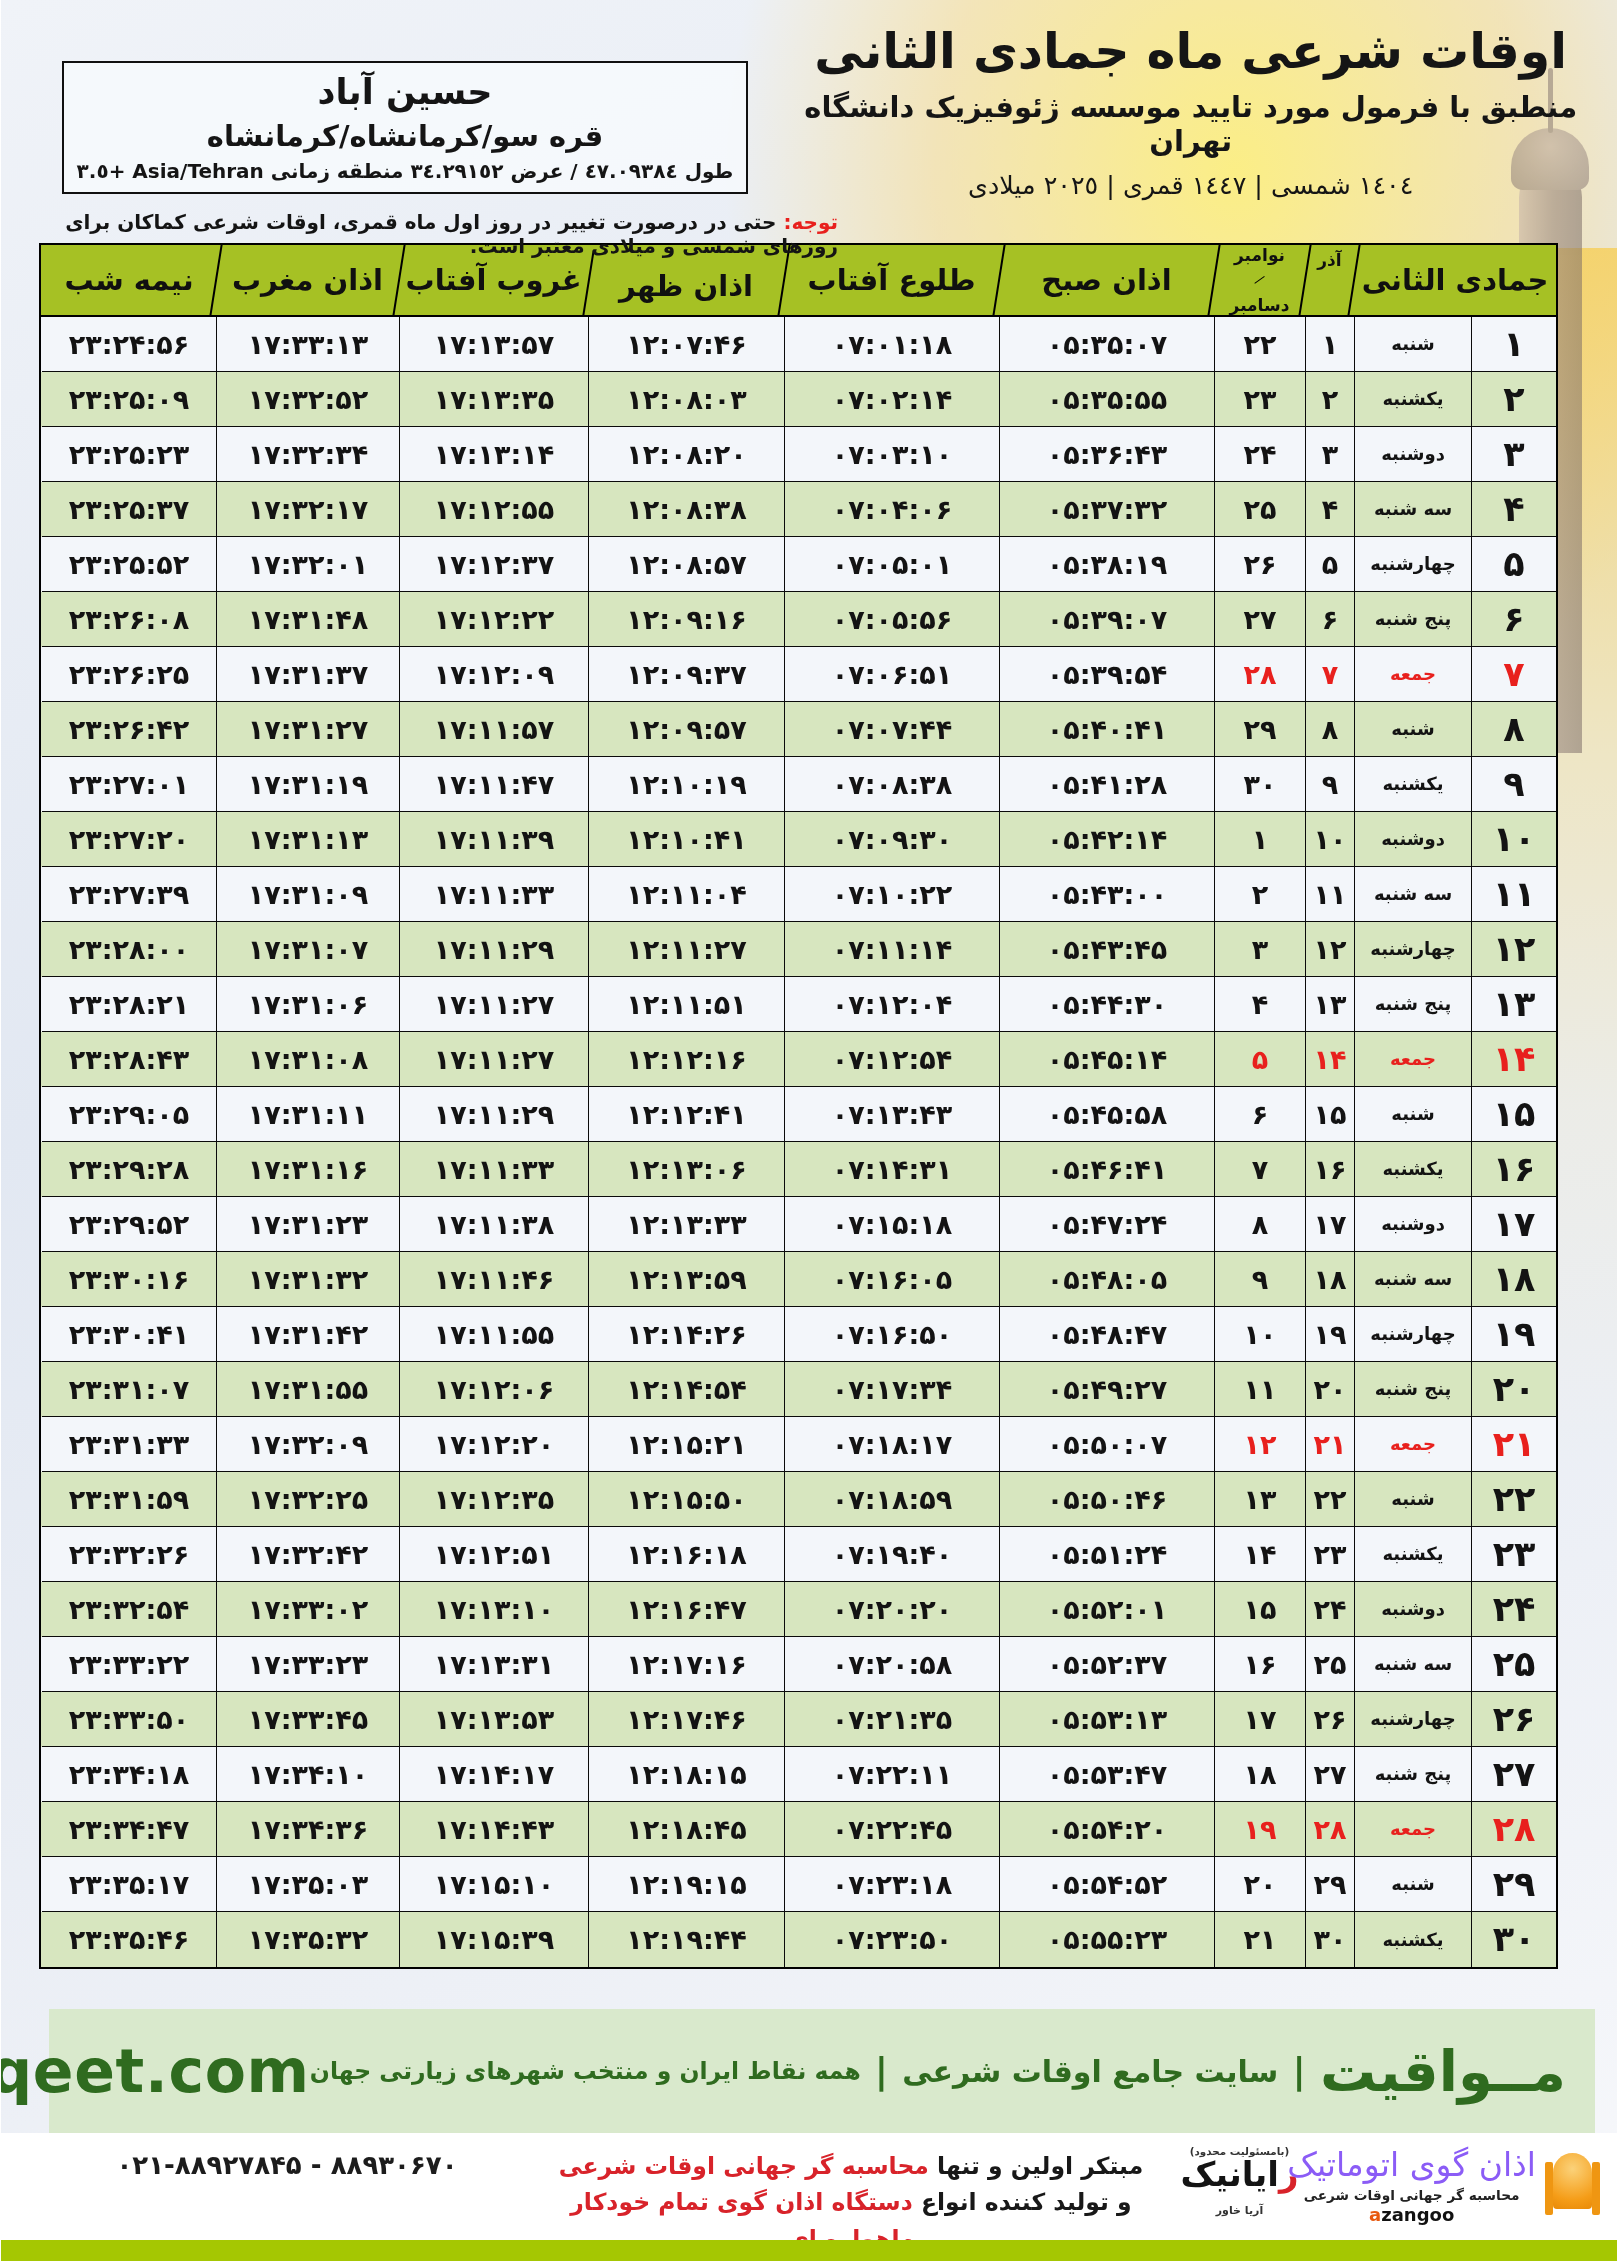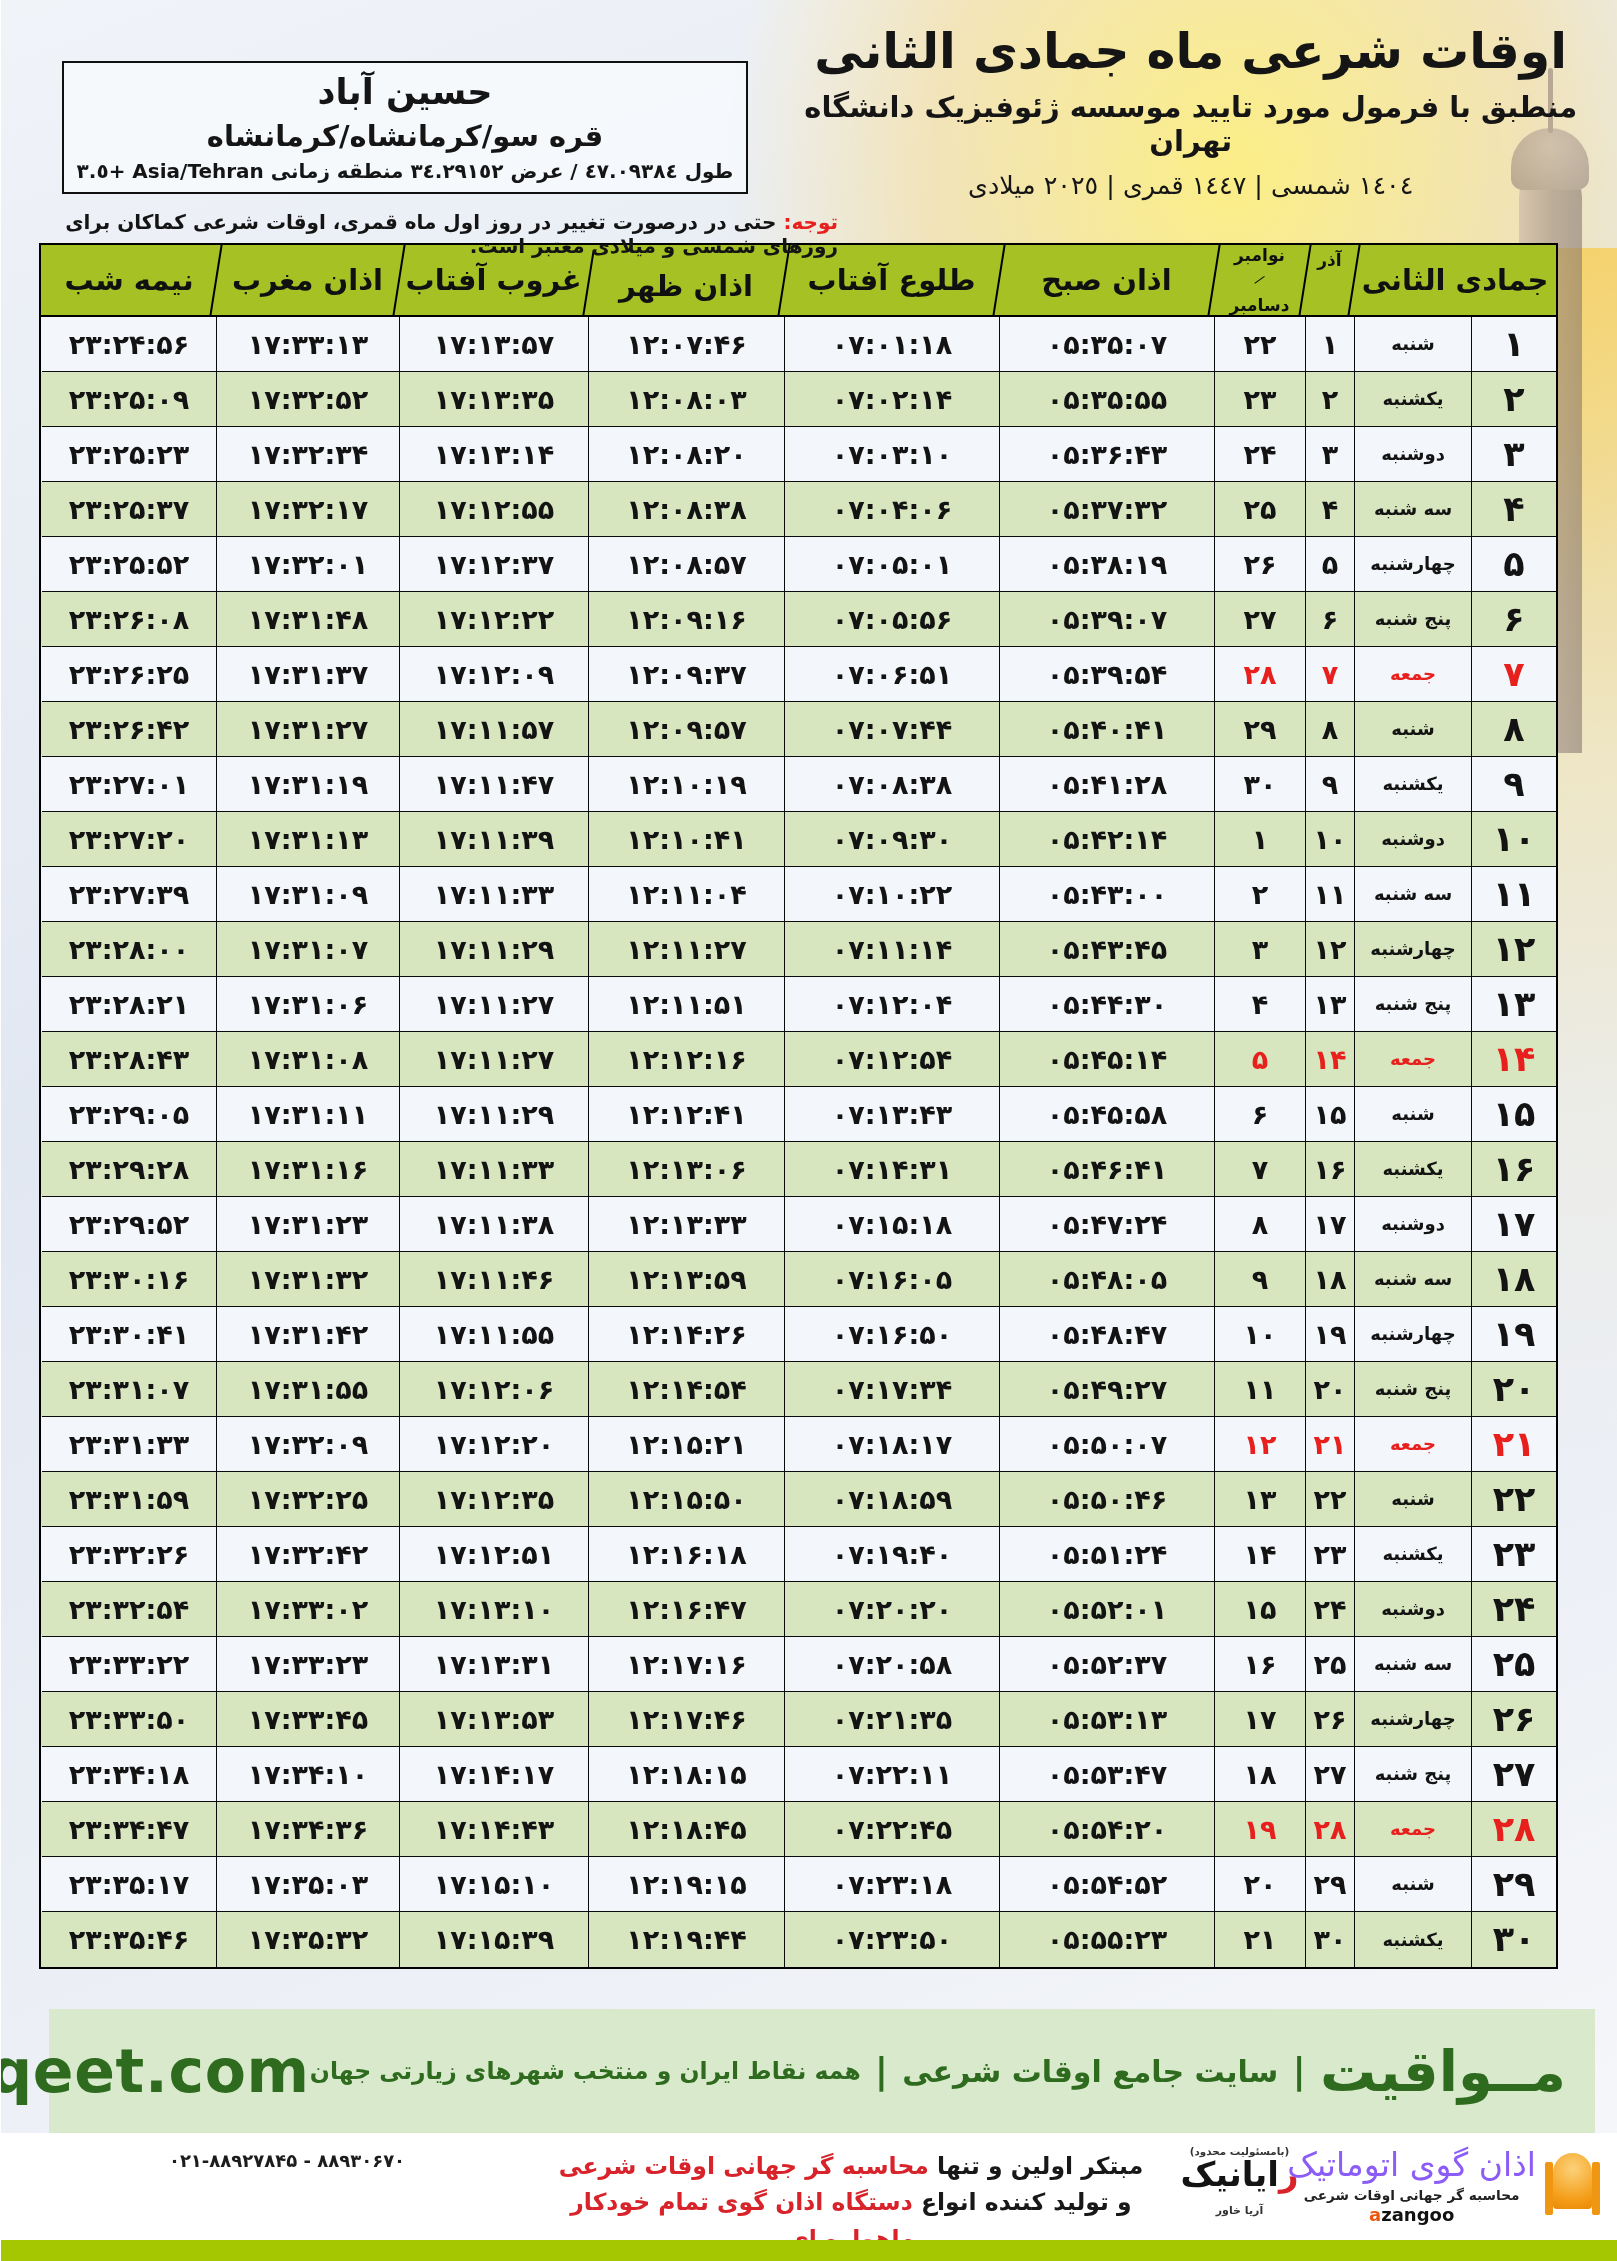--- a/index.html
+++ b/index.html
@@ -115,21 +115,21 @@
   .band-brand{font-size:56px;font-weight:bold;}
   .band-sep{font-size:35px;font-weight:bold;margin:0 14.4px;}
   .band-tag1{font-size:30px;font-weight:bold;}
   .band-tag2{font-size:23.5px;font-weight:bold;}
   .band-site{font-size:60px;font-weight:bold;margin:0 auto;direction:ltr;letter-spacing:0.7px;}
   
   .footer-white{position:absolute;left:0;top:2133px;width:100%;height:107px;background:#ffffff;z-index:1;}
   .phone-block{
     position:absolute;left:52px;top:2150px;width:470px;text-align:center;z-index:3;color:#1c1c1c;
   }
-  .phone-num{font-size:18px;font-weight:bold;direction:ltr;}
+  .phone-num{font-size:26px;font-weight:bold;direction:ltr;}
   .site-url{font-size:37px;font-weight:bold;font-family:"DejaVu Serif",serif;direction:ltr;margin-top:1.3px;}
   .mid-block{
     position:absolute;right:457px;width:620px;top:2148px;text-align:center;z-index:3;
     font-size:23.5px;font-weight:bold;line-height:1.55;direction:rtl;color:#181818;
   }
   .red-em{color:#d8232a;}
   .rayanik-block{
     position:absolute;left:1161px;width:157px;top:2145px;text-align:center;z-index:3;direction:rtl;
   }
   .ray-top{font-size:10.4px;font-weight:600;color:#333;}

